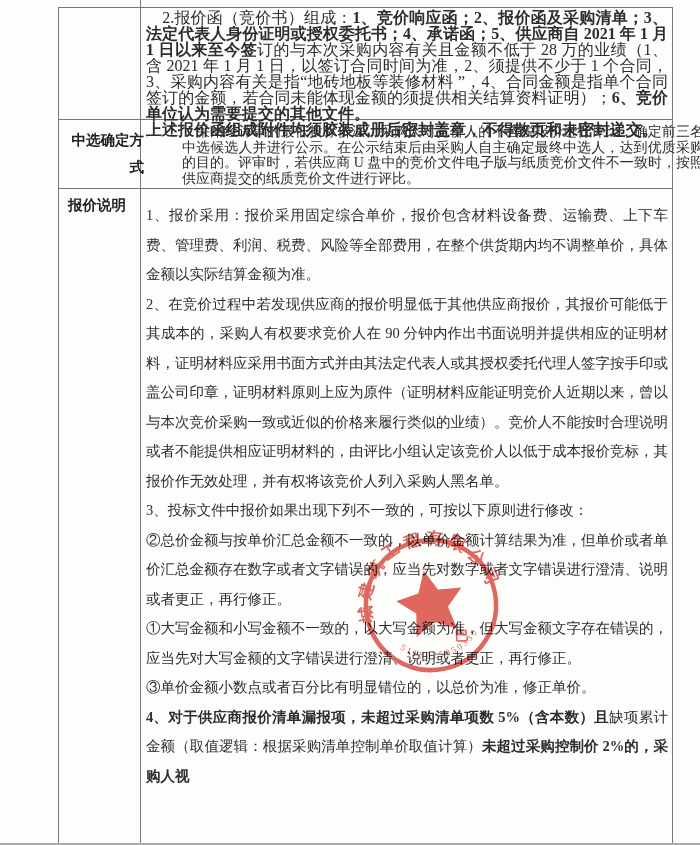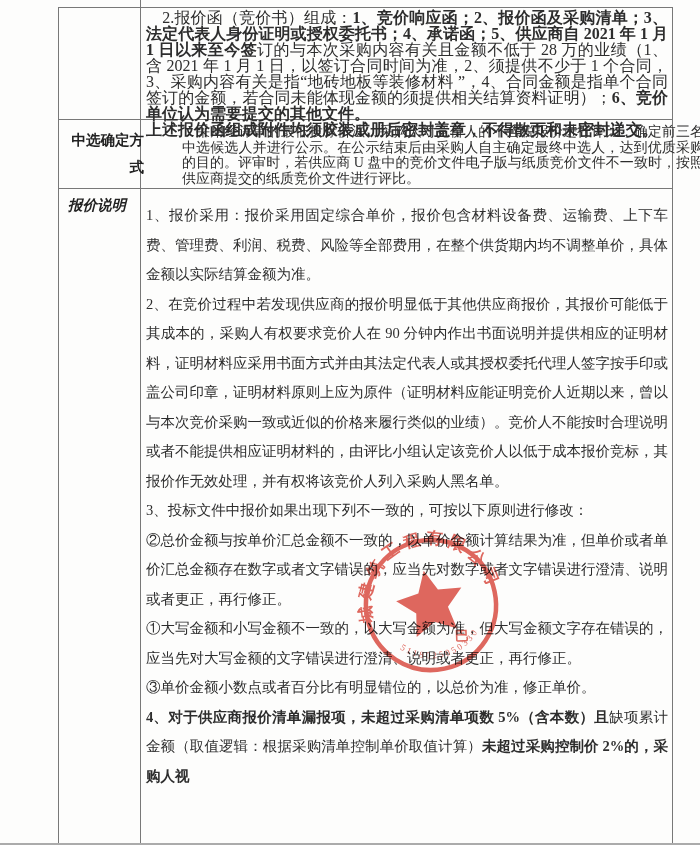--- a/index.html
+++ b/index.html
@@ -18,21 +18,21 @@
   .h-top    { left:58px; top:7px;   width:615px; height:1px; }
   .h-row1   { left:58px; top:119px; width:615px; height:1px; }
   .h-row2   { left:58px; top:188px; width:615px; height:1px; }
   .bottom-edge { position:absolute; left:0; top:843px; width:700px; height:2px; background:#ababab; }
 
   .label {
     position:absolute; left:68px; font-weight:bold;
     font-size:14.5px; color:#222;
   }
   .label-b { top:127px; width:76px; line-height:27px;text-align:right; }
-  .label-c { top:196px;font-style:italic; }
+  .label-c { top:196px; }
 
   .content {
     position:absolute; left:146px; width:522px;
     word-break:break-all;
   }
   .content p { text-align:justify; text-align-last:left; }
   .content-a { top:10px;  font-size:16px;   line-height:16px;   }
   .content-b { top:124px; font-size:14px;   line-height:15.5px;margin-left:36px; }
   .content-c { top:201px; font-size:14.5px; line-height:29.5px; }
   .b { font-weight:bold; }

